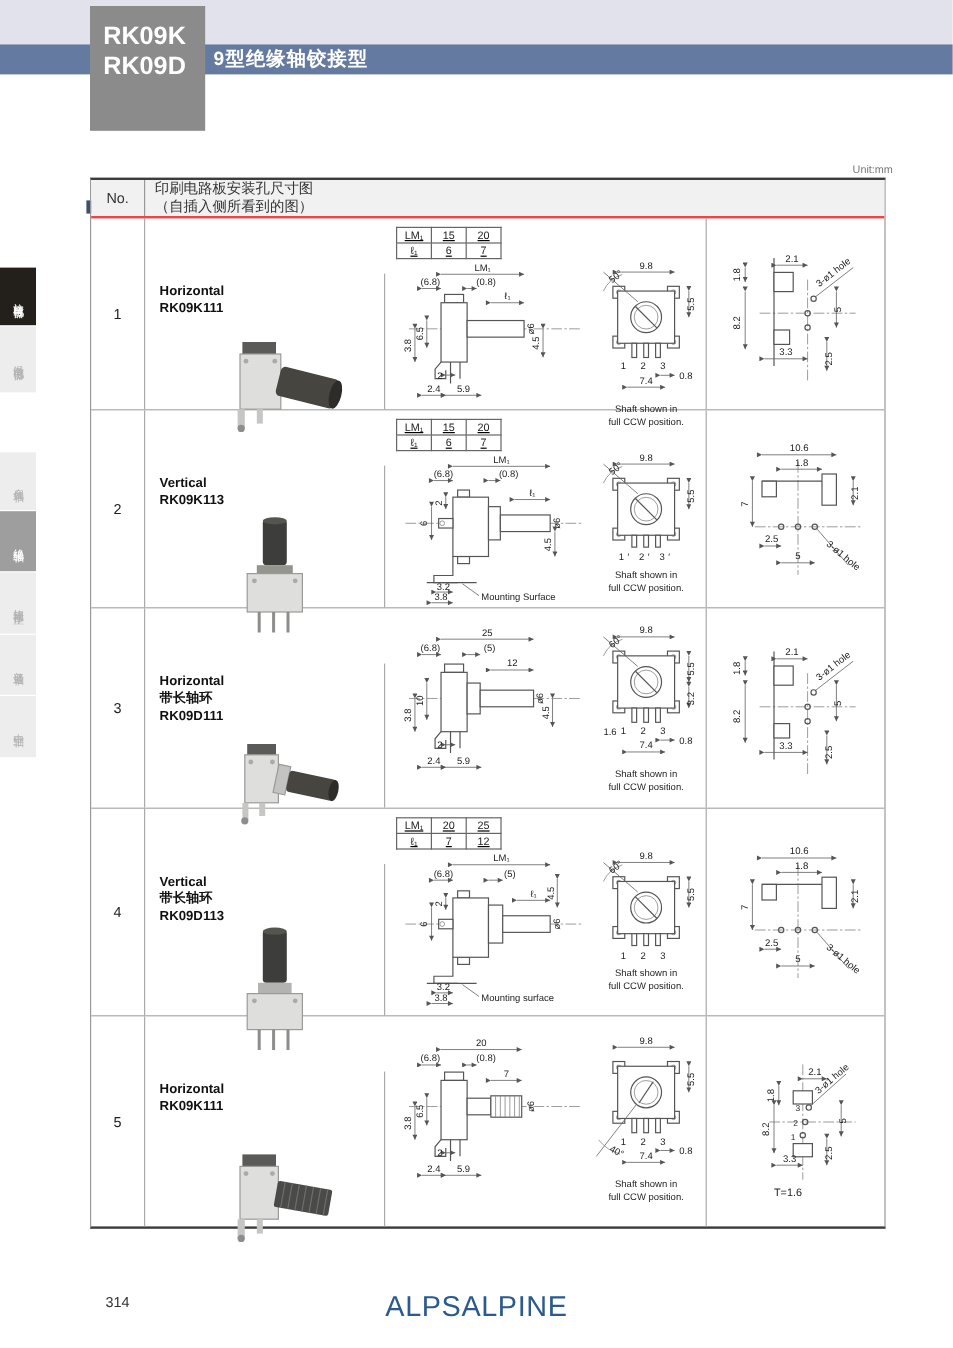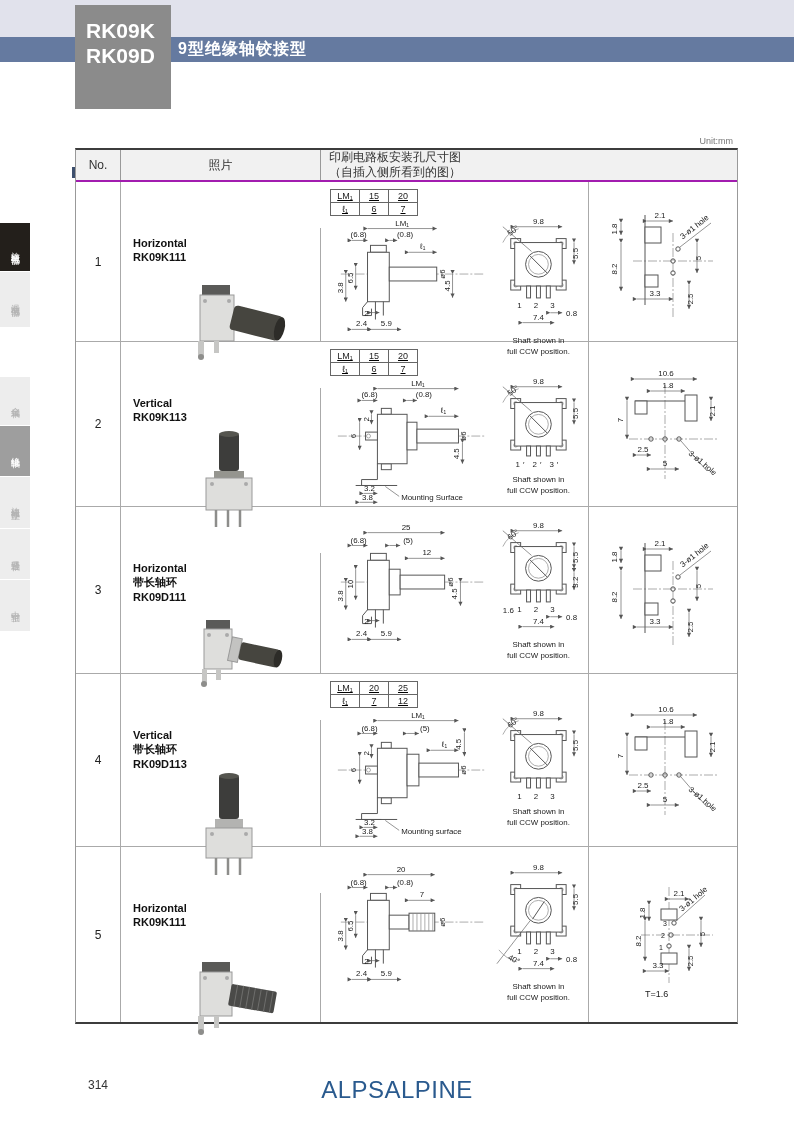--- a/index.html
+++ b/index.html
@@ -8,25 +8,25 @@
   .abs{position:absolute;}
   
   .top-strip{left:0;top:0;width:794px;height:37px;background:#e1e2ec;}
   .title-bar{left:0;top:37px;width:794px;height:25px;background:#657aa0;text-decoration:underline;}
   .title-text{position:absolute;left:178px;top:2px;color:#fff;font-weight:bold;font-size:16px;letter-spacing:1px;}
   .model-box{left:75px;top:5px;width:96px;height:104px;background:#8b8b8b;color:#fff;
              font-weight:bold;font-size:21px;line-height:1.2;box-sizing:border-box;padding:13px 0 0 11px;}
   
   .section-head{left:72px;top:127px;font-size:13px;color:#1a1a1a;font-weight:bold;margin-top:37px;}
   .sq{display:inline-block;width:11px;height:11px;background:#3d4f6d;margin-right:4px;vertical-align:-1px;}
-  .unit{right:61px;top:136px;font-size:9px;color:#777;text-align:right;}
+  .unit{right:50px;top:136px;font-size:9px;color:#777;text-align:right;}
   
   .dtable{left:75px;top:148px;width:663px;border-top:2px solid #3c3c3c;border-bottom:2px solid #3c3c3c;
           border-left:1px solid #999;border-right:1px solid #999;box-sizing:border-box;}
-  .thead{display:flex;height:32px;background:#f1f1f1;border-bottom:2px solid #a21caf;box-sizing:border-box;}
+  .thead{display:flex;height:32px;background:#f1f1f1;border-bottom:2px solid #ef4444;box-sizing:border-box;}
   .th{display:flex;align-items:center;justify-content:center;font-size:12px;color:#333;
       border-right:1px solid #999;box-sizing:border-box;text-align:center;line-height:1.25;}
   .th:last-child{border-right:none;}
   .c-no{width:45px;flex:none;}
   .c-photo{width:200px;flex:none;}
   .c-shape{width:268px;flex:none;}
   .c-pcb{width:148px;flex:none;}
   .trow{display:flex;border-bottom:1px solid #aaa;box-sizing:border-box;}
   .trow:last-child{border-bottom:none;}
   .td{border-right:1px solid #aaa;box-sizing:border-box;position:relative;}
@@ -92,21 +92,20 @@
 <div class="vtab" style="top:272px;height:55px;background:#ededed;color:#b3b3b3;">滑动电位器</div>
 <div class="vtab" style="top:377px;height:48px;background:#ededed;color:#b3b3b3;">金属轴</div>
 <div class="vtab" style="top:426px;height:50px;background:#9e9e9e;color:#fff;">绝缘轴</div>
 <div class="vtab" style="top:477px;height:51px;background:#ededed;color:#b3b3b3;">旋钮操作型</div>
 <div class="vtab" style="top:529px;height:50px;background:#ededed;color:#b3b3b3;">普通轴</div>
 <div class="vtab" style="top:580px;height:51px;background:#ededed;color:#b3b3b3;">中空轴</div>
 
 <div class="abs dtable">
   <div class="thead">
     <div class="th c-no">No.</div>
-    <div class="th c-photo">照片</div>
     <div class="th c-pcb">
       <div>
           <div>印刷电路板安装孔尺寸图</div>
            <div>（自插入侧所看到的图）</div>
         </div>
     </div>
   </div>
 
   <div class="trow" style="height:160px;">
     <div class="td c-no no-cell">1</div>

